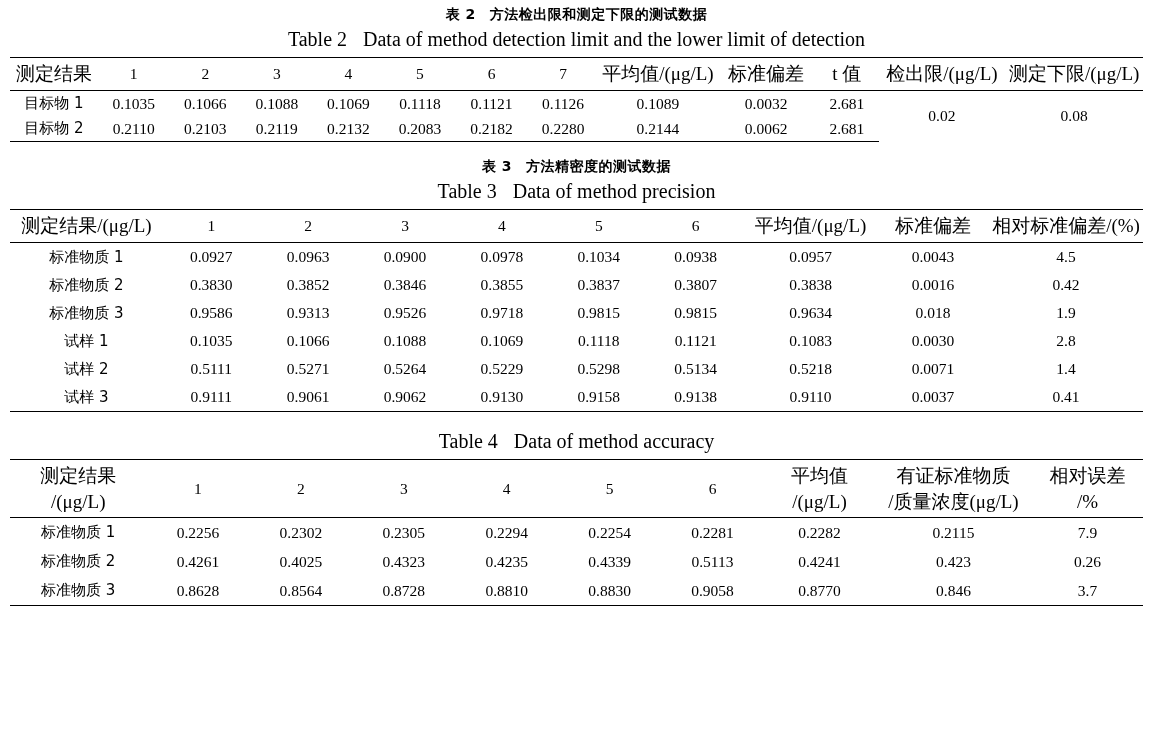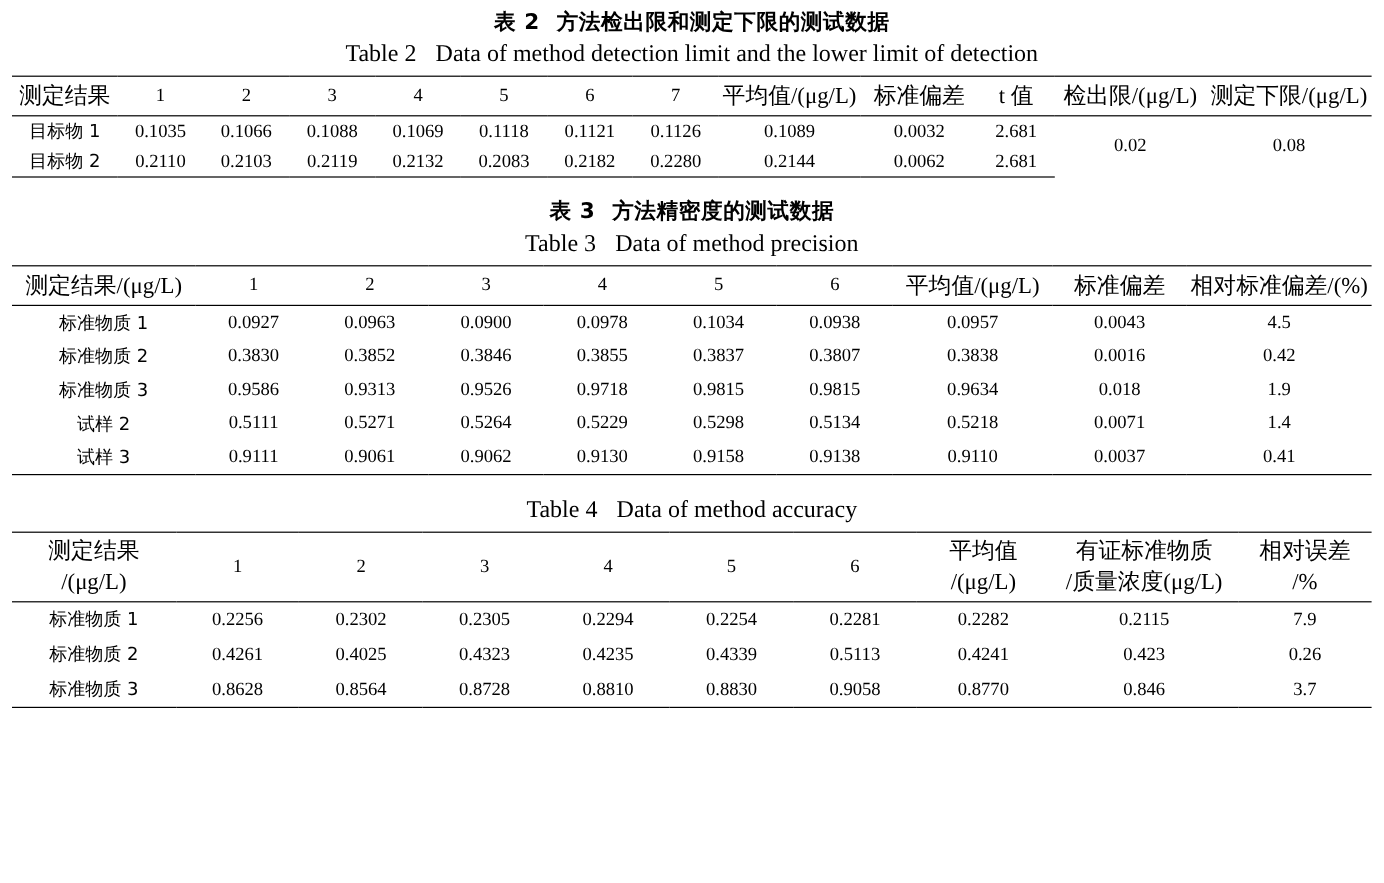--- a/index.html
+++ b/index.html
@@ -23,21 +23,21 @@
   .table-block {
     width: 100%;
   }
   .caption {
     text-align: center;
     margin: 0;
   }
   .caption-cn {
     font-family: "DejaVu Sans", sans-serif;
     font-weight: bold;
-    font-size: 18px;
+    font-size: 14px;
     letter-spacing: 0.5px;
     margin-bottom: 4px;
   }
   .caption-cn .cap-gap {
     display: inline-block;
     width: 14px;
   }
   .caption-en {
     font-family: "Liberation Serif", serif;
     font-size: 20px;
@@ -231,20 +231,32 @@
           <td class="num">0.9313</td>
           <td class="num">0.9526</td>
           <td class="num">0.9718</td>
           <td class="num">0.9815</td>
           <td class="num">0.9815</td>
           <td class="num">0.9634</td>
           <td class="num">0.018</td>
           <td class="num">1.9</td>
         </tr>
         <tr>
+          <td class="rowlabel">试样 1</td>
+          <td class="num">0.1035</td>
+          <td class="num">0.1066</td>
+          <td class="num">0.1088</td>
+          <td class="num">0.1069</td>
+          <td class="num">0.1118</td>
+          <td class="num">0.1121</td>
+          <td class="num">0.1083</td>
+          <td class="num">0.0030</td>
+          <td class="num">2.8</td>
+        </tr>
+        <tr>
           <td class="rowlabel">试样 2</td>
           <td class="num">0.5111</td>
           <td class="num">0.5271</td>
           <td class="num">0.5264</td>
           <td class="num">0.5229</td>
           <td class="num">0.5298</td>
           <td class="num">0.5134</td>
           <td class="num">0.5218</td>
           <td class="num">0.0071</td>
           <td class="num">1.4</td>

